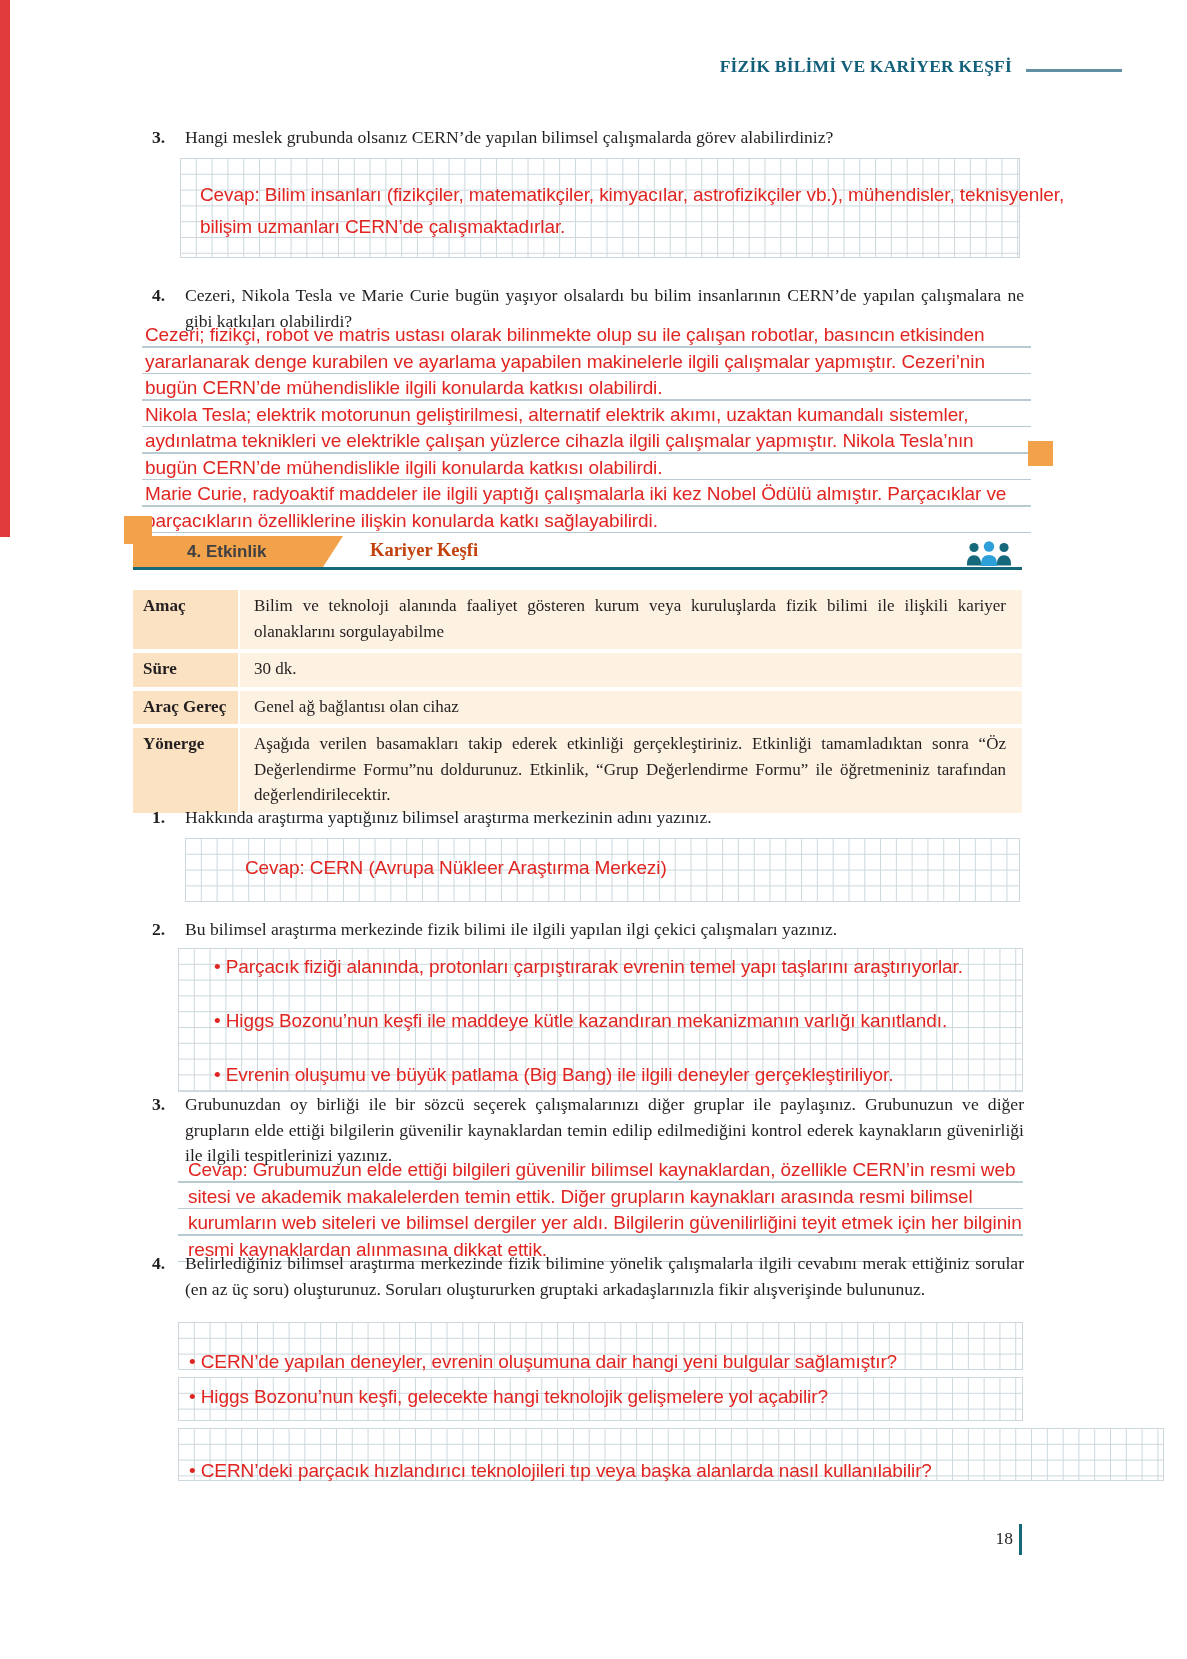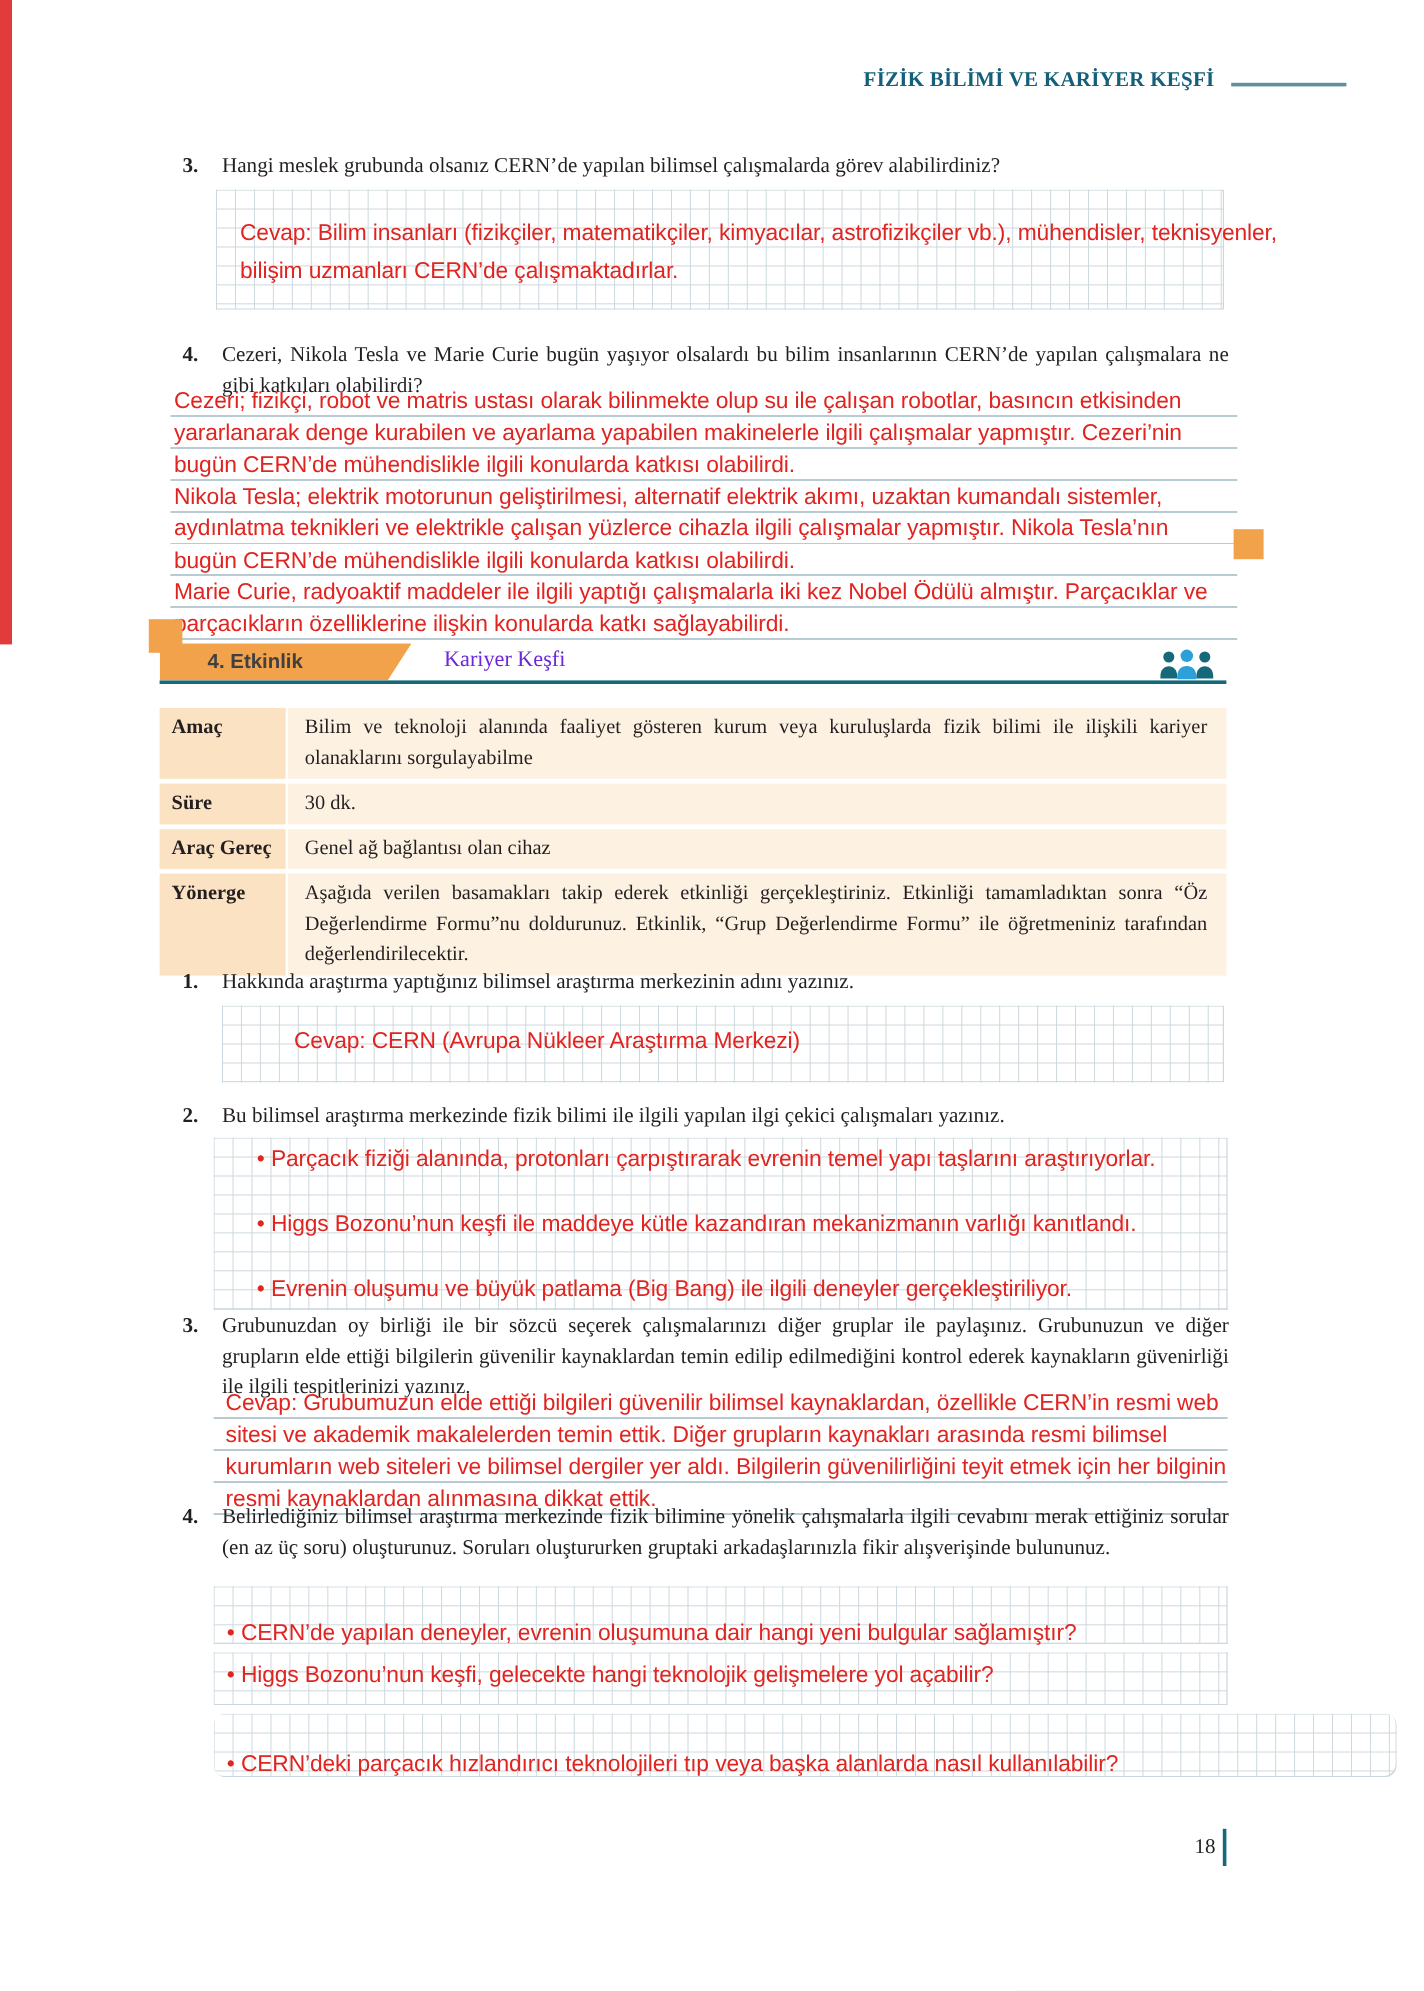--- a/index.html
+++ b/index.html
@@ -41,21 +41,21 @@
       linear-gradient(to right,  #ccd8dd 1px, transparent 1px),
       linear-gradient(to bottom, #ccd8dd 1px, transparent 1px);
     background-size: 15.8px 15.8px;
     box-shadow: inset -1px -1px 0 #ccd8dd;
   }
   .gridbox1 { left: 180px; top: 158px; width: 840px; height: 100px; }
   .grid-s1  { left: 185px; top: 838px; width: 835px; height: 64px; }
   .grid-s2  { left: 178px; top: 948px; width: 845px; height: 144px; }
   .grid-s4a { left: 178px; top: 1322px; width: 845px; height: 48px; }
   .grid-s4b { left: 178px; top: 1377px; width: 845px; height: 44px; }
-  .grid-s4c { left: 178px; top: 1428px; width: 986px; height: 53px; border-radius: 10px; }
+  .grid-s4c { left: 178px; top: 1428px; width: 986px; height: 53px; }
 
   
   .ruled {
     position: absolute;
     background-image: repeating-linear-gradient(to bottom,
       transparent 0px, transparent 24.2px,
       #b9cbd2 24.2px, #b9cbd2 25.6px,
       transparent 25.6px, transparent 26.5px);
   }
   .ruled1 { left: 142px; top: 322px; width: 889px; height: 213px; }
@@ -75,25 +75,25 @@
   .grid-s4a .ans { padding: 29px 0 0 11px; white-space: nowrap; }
   .grid-s4b .ans { padding: 9px 0 12px 11px; white-space: nowrap; }
   .grid-s4c .ans { padding: 32px 0 0 11px; white-space: nowrap; }
 
   
   .activity-header { position: absolute; left: 133px; top: 536px; width: 889px; height: 34px; border-bottom: 3px solid #16697a; }
   .activity-tab {
     position: absolute; left: 0; top: 0; width: 210px; height: 31px;
     background: #f2a24b;
     clip-path: polygon(0 0, 100% 0, calc(100% - 20px) 100%, 0 100%);
-    display: flex; align-items: center; padding-left: 40px;
+    display: flex; align-items: center; padding-left: 54px;
     font-family: "Liberation Sans", "DejaVu Sans", sans-serif;
     font-weight: bold; font-size: 17px; color: #404042;
   }
-  .activity-title { position: absolute; left: 237px; top: 4px; font-weight: normal; font-size: 18.5px; color: #6d28d9; }
+  .activity-title { position: absolute; left: 237px; top: 4px; font-weight: bold; font-size: 18.5px; color: #c2410c; }
   .people-icon { position: absolute; right: 10px; top: 4px; }
 
   
   .info-table { position: absolute; left: 133px; top: 590px; width: 889px; font-size: 17px; }
   .trow { display: flex; margin-bottom: 4px; }
   .tlabel {
     width: 105px; background: #fbe2c2; font-weight: bold;
     padding: 3px 6px 3px 10px; margin-right: 2px; line-height: 25px; flex-shrink: 0;
   }
   .tval { flex: 1; background: #fdf1e1; padding: 3px 16px 5px 14px; line-height: 25.5px; text-align: justify; }

